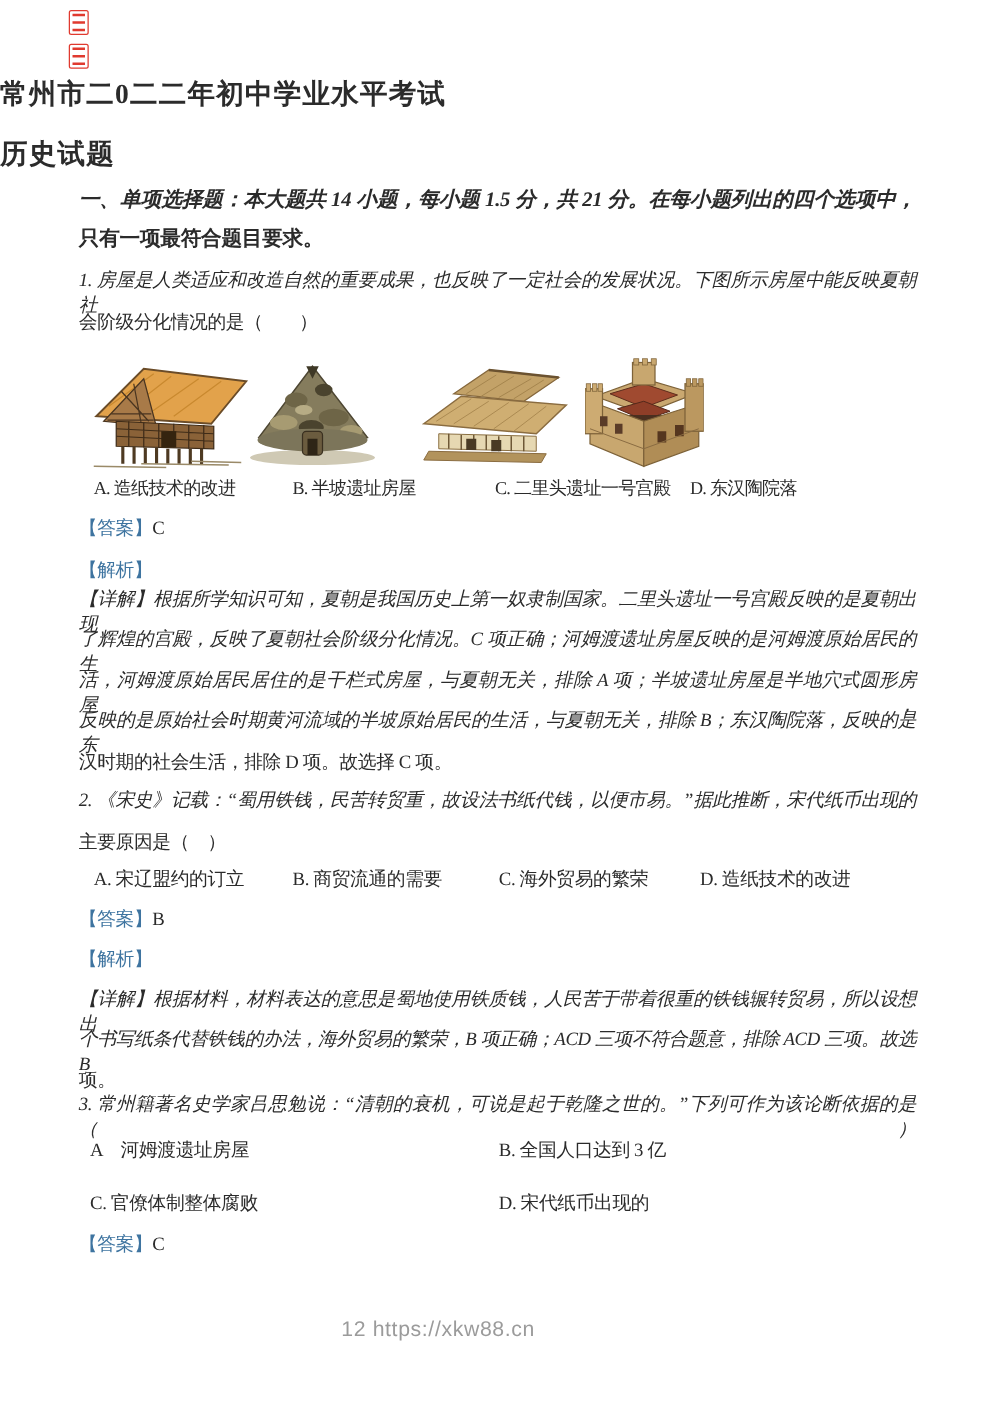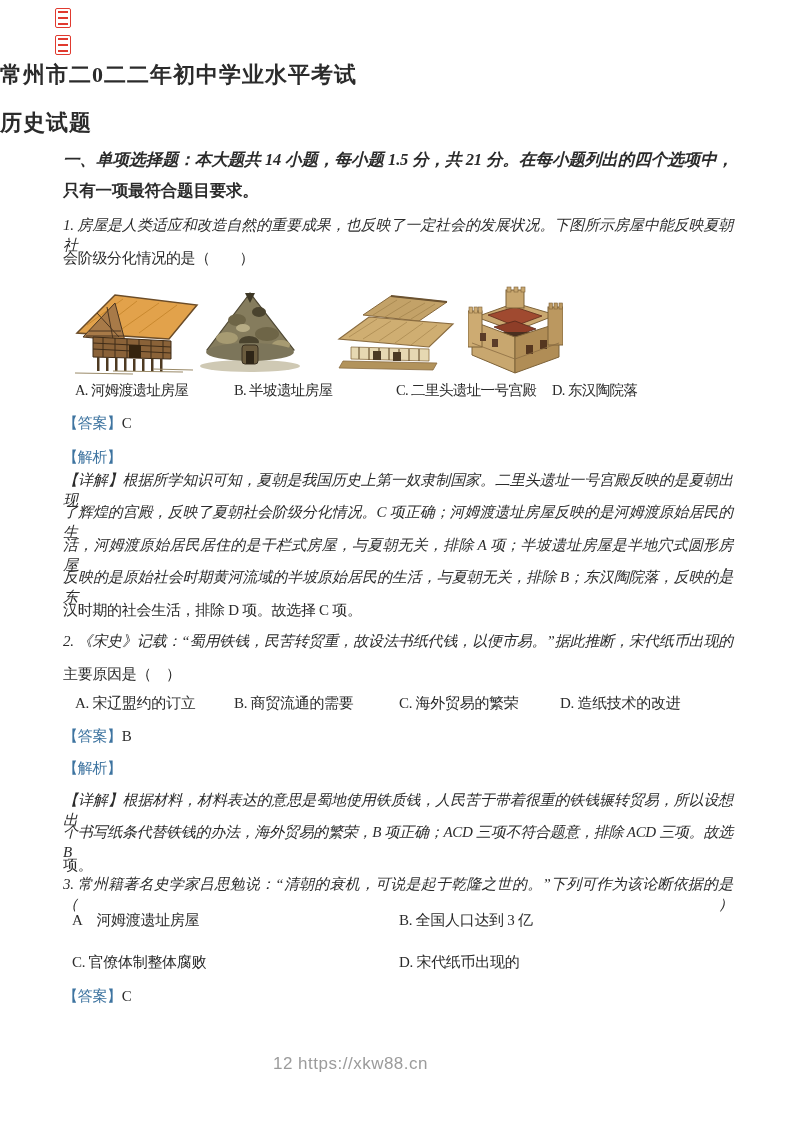--- a/index.html
+++ b/index.html
@@ -130,21 +130,21 @@
       <rect x="86" y="18" width="3.5" height="6" fill="#bb9860" stroke="#7d6238" stroke-width="0.6"></rect>
       <rect x="91" y="18" width="3.5" height="6" fill="#bb9860" stroke="#7d6238" stroke-width="0.6"></rect>
       <rect x="12" y="48" width="6" height="8" fill="#5a3c28"></rect>
       <rect x="24" y="54" width="6" height="8" fill="#5a3c28"></rect>
       <rect x="58" y="60" width="7" height="9" fill="#55361f"></rect>
       <rect x="72" y="55" width="7" height="9" fill="#55361f"></rect>
       <path d="M4 58 L47 74 M47 74 L91 58" stroke="#8a6c42" stroke-width="0.8" fill="none"></path>
     </svg>
   </div>
 
-  <span class="opt optsm" style="left:75px;top:381px">A. 河姆渡遗址房屋</span>
+  <span class="opt optsm" style="left:75px;top:381px">A. 造纸技术的改进</span>
   <span class="opt optsm" style="left:234px;top:381px">B. 半坡遗址房屋</span>
   <span class="opt optsm" style="left:396px;top:381px">C. 二里头遗址一号宫殿</span>
   <span class="opt optsm" style="left:552px;top:381px">D. 东汉陶院落</span>
 
   <div class="line nowrap" style="top:413px"><span class="tag">【答案】</span><span>C</span></div>
   <div class="line nowrap" style="top:447px"><span class="tag">【解析】</span></div>
 
   <div class="line just" style="top:470px">【详解】根据所学知识可知，夏朝是我国历史上第一奴隶制国家。二里头遗址一号宫殿反映的是夏朝出现</div>
   <div class="line just" style="top:502px">了辉煌的宫殿，反映了夏朝社会阶级分化情况。C 项正确；河姆渡遗址房屋反映的是河姆渡原始居民的生</div>
   <div class="line just" style="top:535px">活，河姆渡原始居民居住的是干栏式房屋，与夏朝无关，排除 A 项；半坡遗址房屋是半地穴式圆形房屋，</div>

